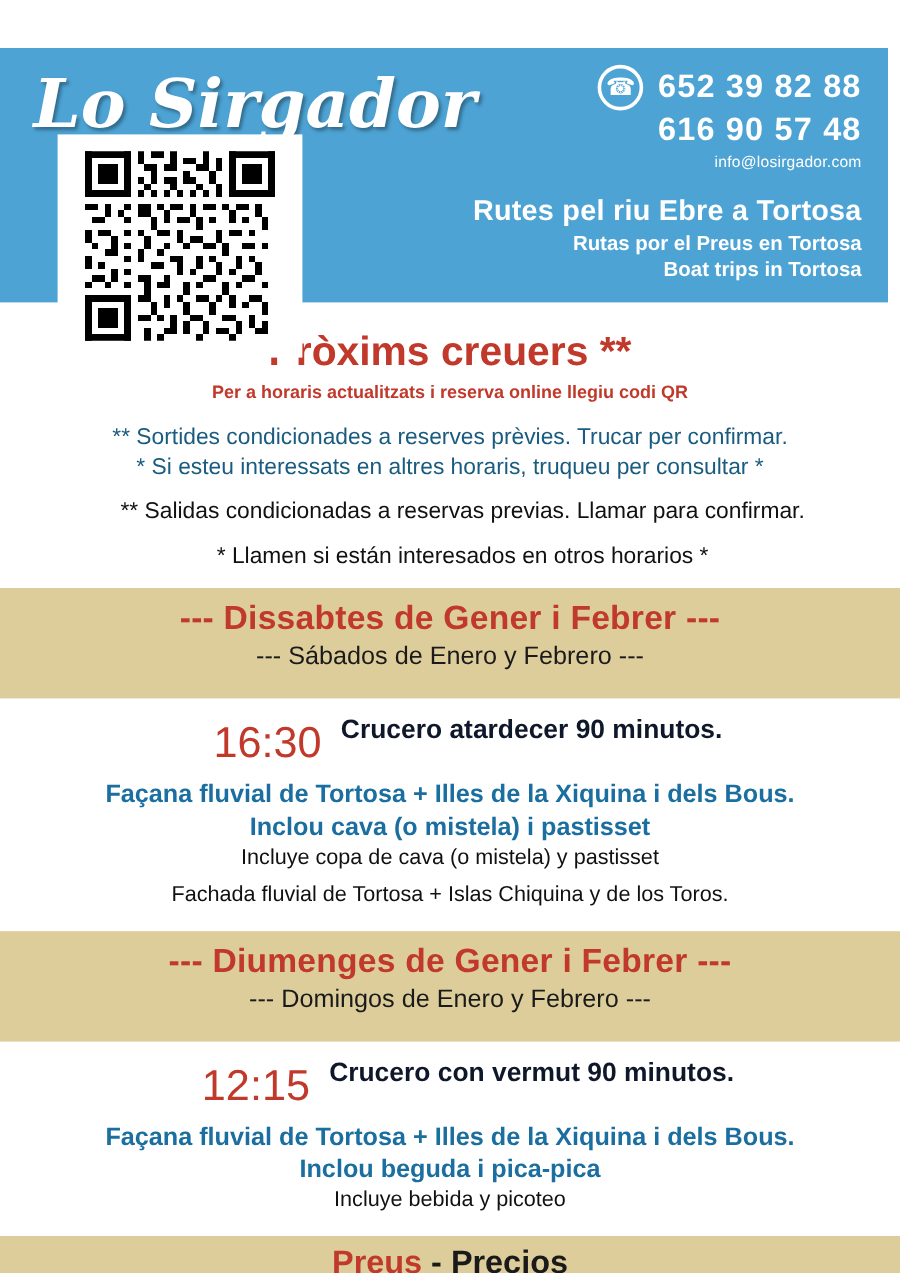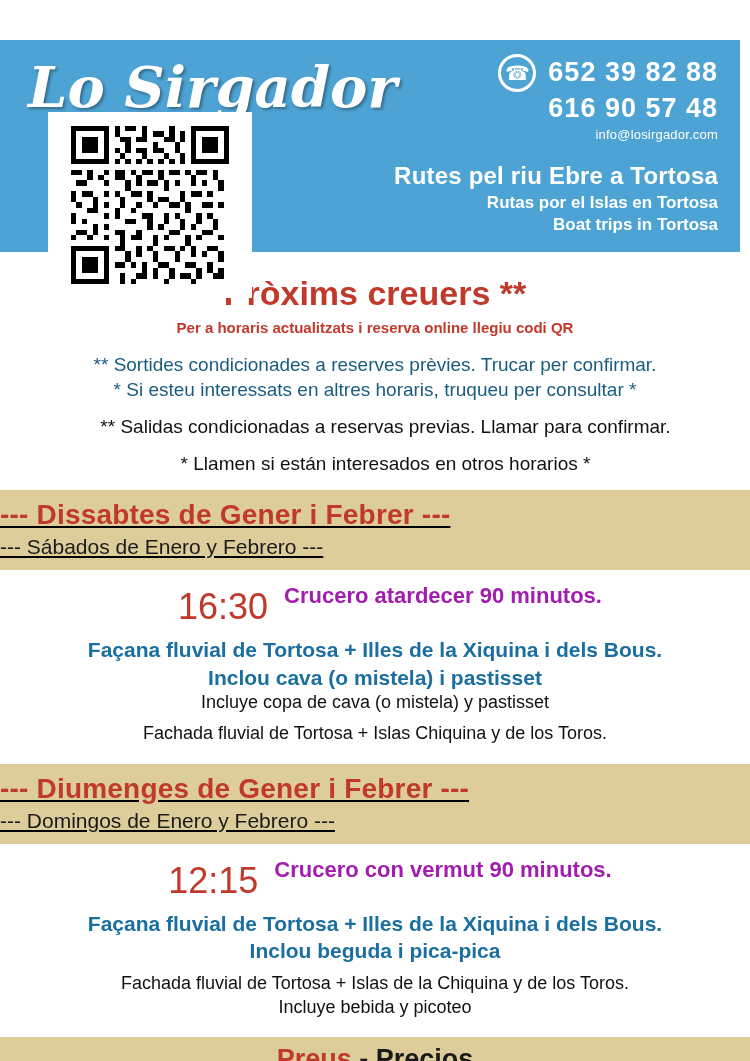--- a/index.html
+++ b/index.html
@@ -110,23 +110,23 @@
     color: #111111;
     font-size: 19px;
     line-height: 1.32;
     margin-top: 12px;
     padding-left: 21px;
   }
 
   .band {
     background: #ddcd9a;
     width: 750px;
-    padding: 9px 0 11px 0;
+    padding: 9px 0 23px 0;
+    text-align: center;
     margin-top: 14px;
-    text-decoration: underline;
   }
   .band-ca {
     color: #c0392b;
     font-weight: bold;
     font-size: 28px;
     letter-spacing: .2px;
   }
   .band-es {
     color: #1a1a1a;
     font-size: 21px;
@@ -146,21 +146,21 @@
     text-align: right;
   }
   .trip-titles { text-align: center; }
   .trip-ca {
     color: #1a6ea0;
     font-weight: bold;
     font-size: 27px;
     line-height: 1.15;
   }
   .trip-es {
-    color: #a21caf;
+    color: #0f172a;
     font-weight: bold;
     font-size: 22px;
     margin-top: 3px;
   }
   .detail-ca {
     color: #1a6ea0;
     font-weight: bold;
     font-size: 21px;
     line-height: 1.3;
     margin-top: 8px;
@@ -194,21 +194,21 @@
     <div class="phone-row">
       <div class="phone-icon">☎</div>
       <div class="phone-num">652 39 82 88</div>
     </div>
     <div class="phone-num" style="margin-top:2px;">616 90 57 48</div>
     <div class="email">info@losirgador.com</div>
   </div>
 
   <div class="tagline-wrap">
     <div class="tag-ca">Rutes pel riu Ebre a Tortosa</div>
-    <div class="tag-es">Rutas por el Islas en Tortosa</div>
+    <div class="tag-es">Rutas por el Preus en Tortosa</div>
     <div class="tag-en">Boat trips in Tortosa</div>
   </div>
 </div>
 
 <div class="qr-box">
   <svg class="qr-img" viewBox="0 0 29 29" shape-rendering="crispEdges">
     <rect width="29" height="29" fill="#ffffff"></rect>
     <g fill="#000000">
 
       <rect x="0" y="0" width="7" height="1"></rect>
@@ -402,21 +402,20 @@
 
   <div class="trip">
     <div class="trip-head">
       <div class="time">12:15</div>
       <div class="trip-titles">
         <div class="trip-es">Crucero con vermut 90 minutos.</div>
       </div>
     </div>
     <div class="detail-ca">Façana fluvial de Tortosa + Illes de la Xiquina i dels Bous.</div>
     <div class="detail-ca" style="margin-top:0;">Inclou beguda i pica-pica</div>
-    <div class="detail-es">Fachada fluvial de Tortosa + Islas de la Chiquina y de los Toros.</div>
     <div class="detail-es" style="margin-top:0;">Incluye bebida y picoteo</div>
   </div>
 
   <div class="preus-band">
     <span class="preus-ca">Preus</span><span class="preus-sep"> - </span><span class="preus-es">Precios</span>
   </div>
 
 </div>
 
 </body></html>

